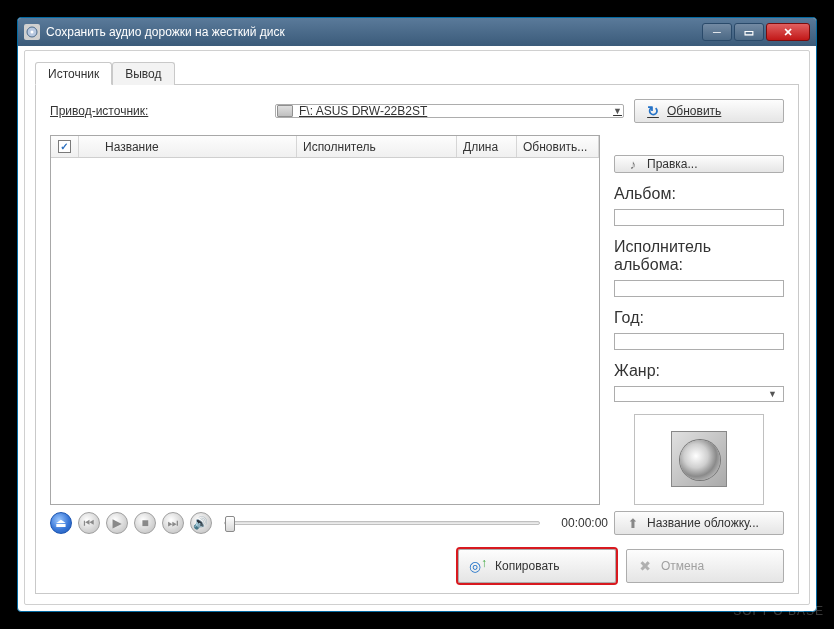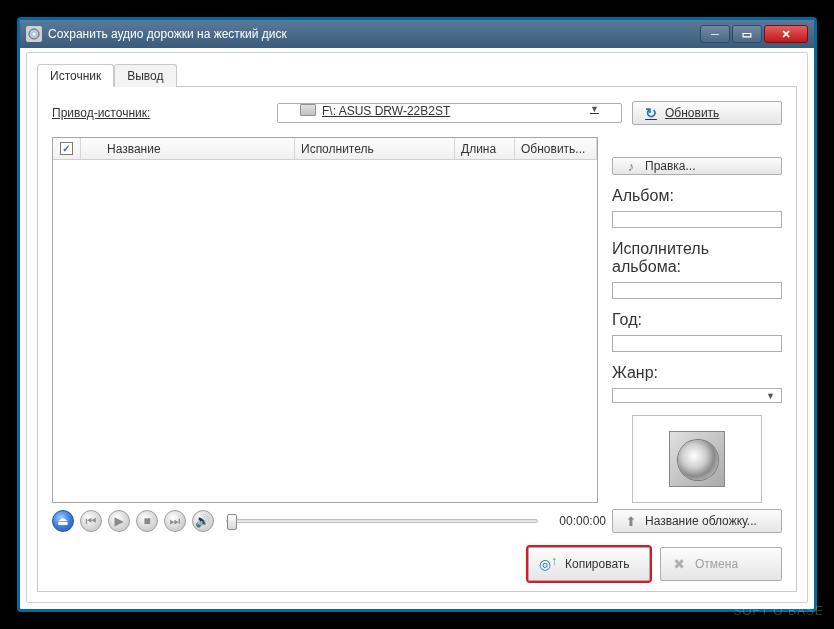--- a/index.html
+++ b/index.html
@@ -12,21 +12,21 @@
     color: #333;
     width: 834px;
     height: 629px;
     position: relative;
   }
   .window {
     position: absolute;
     left: 17px; top: 17px;
     width: 800px; height: 595px;
     background: #fff;
-    border: 3px solid #0369a1;
+    border: 1px solid #0369a1;
     border-radius: 4px;
     overflow: hidden;
     box-shadow: 0 0 8px rgba(0,0,0,0.6);
   }
   .titlebar {
     height: 28px;
     background: linear-gradient(#5a7a9a, #3b5b7a);
     display: flex;
     align-items: center;
     padding: 0 6px;
@@ -95,25 +95,25 @@
   }
   .row-top {
     display: flex;
     align-items: center;
     gap: 10px;
     margin-bottom: 12px;
   }
   .label-src { width: 215px; }
   .combo {
     flex: 1;
-    height: 20px;
+    height: 14px;
     border: 1px solid #adadad;
     border-radius: 2px;
-    display: flex; 
-    padding: 0 22px;
+    display: flex; align-items: center;
+    padding: 0 1px;
     background: #fff;
     position: relative;
   }
   .combo .drv-icon {
     width: 16px; height: 12px;
     background: linear-gradient(#e0e0e0,#c0c0c0);
     border: 1px solid #909090;
     border-radius: 1px;
     margin-right: 6px;
   }
@@ -256,21 +256,21 @@
   .time { width: 56px; text-align: right; color: #333; }
   .sideload {
     width: 170px;
   }
   .bottom-buttons {
     position: absolute;
     right: 14px; bottom: 10px;
     display: flex; gap: 10px;
   }
   .bigbtn {
-    width: 122px; height: 32px;
+    width: 158px; height: 32px;
     border: 1px solid #adadad;
     border-radius: 2px;
     background: linear-gradient(#fdfdfd,#e5e5e5);
     display: flex; align-items: center;
     padding: 16px 10px; gap: 8px;
     cursor: pointer;
   }
   .bigbtn.highlight { outline: 2px solid #d8191f; outline-offset: 0; }
   .copy-icon {
     width: 18px; height: 18px;

